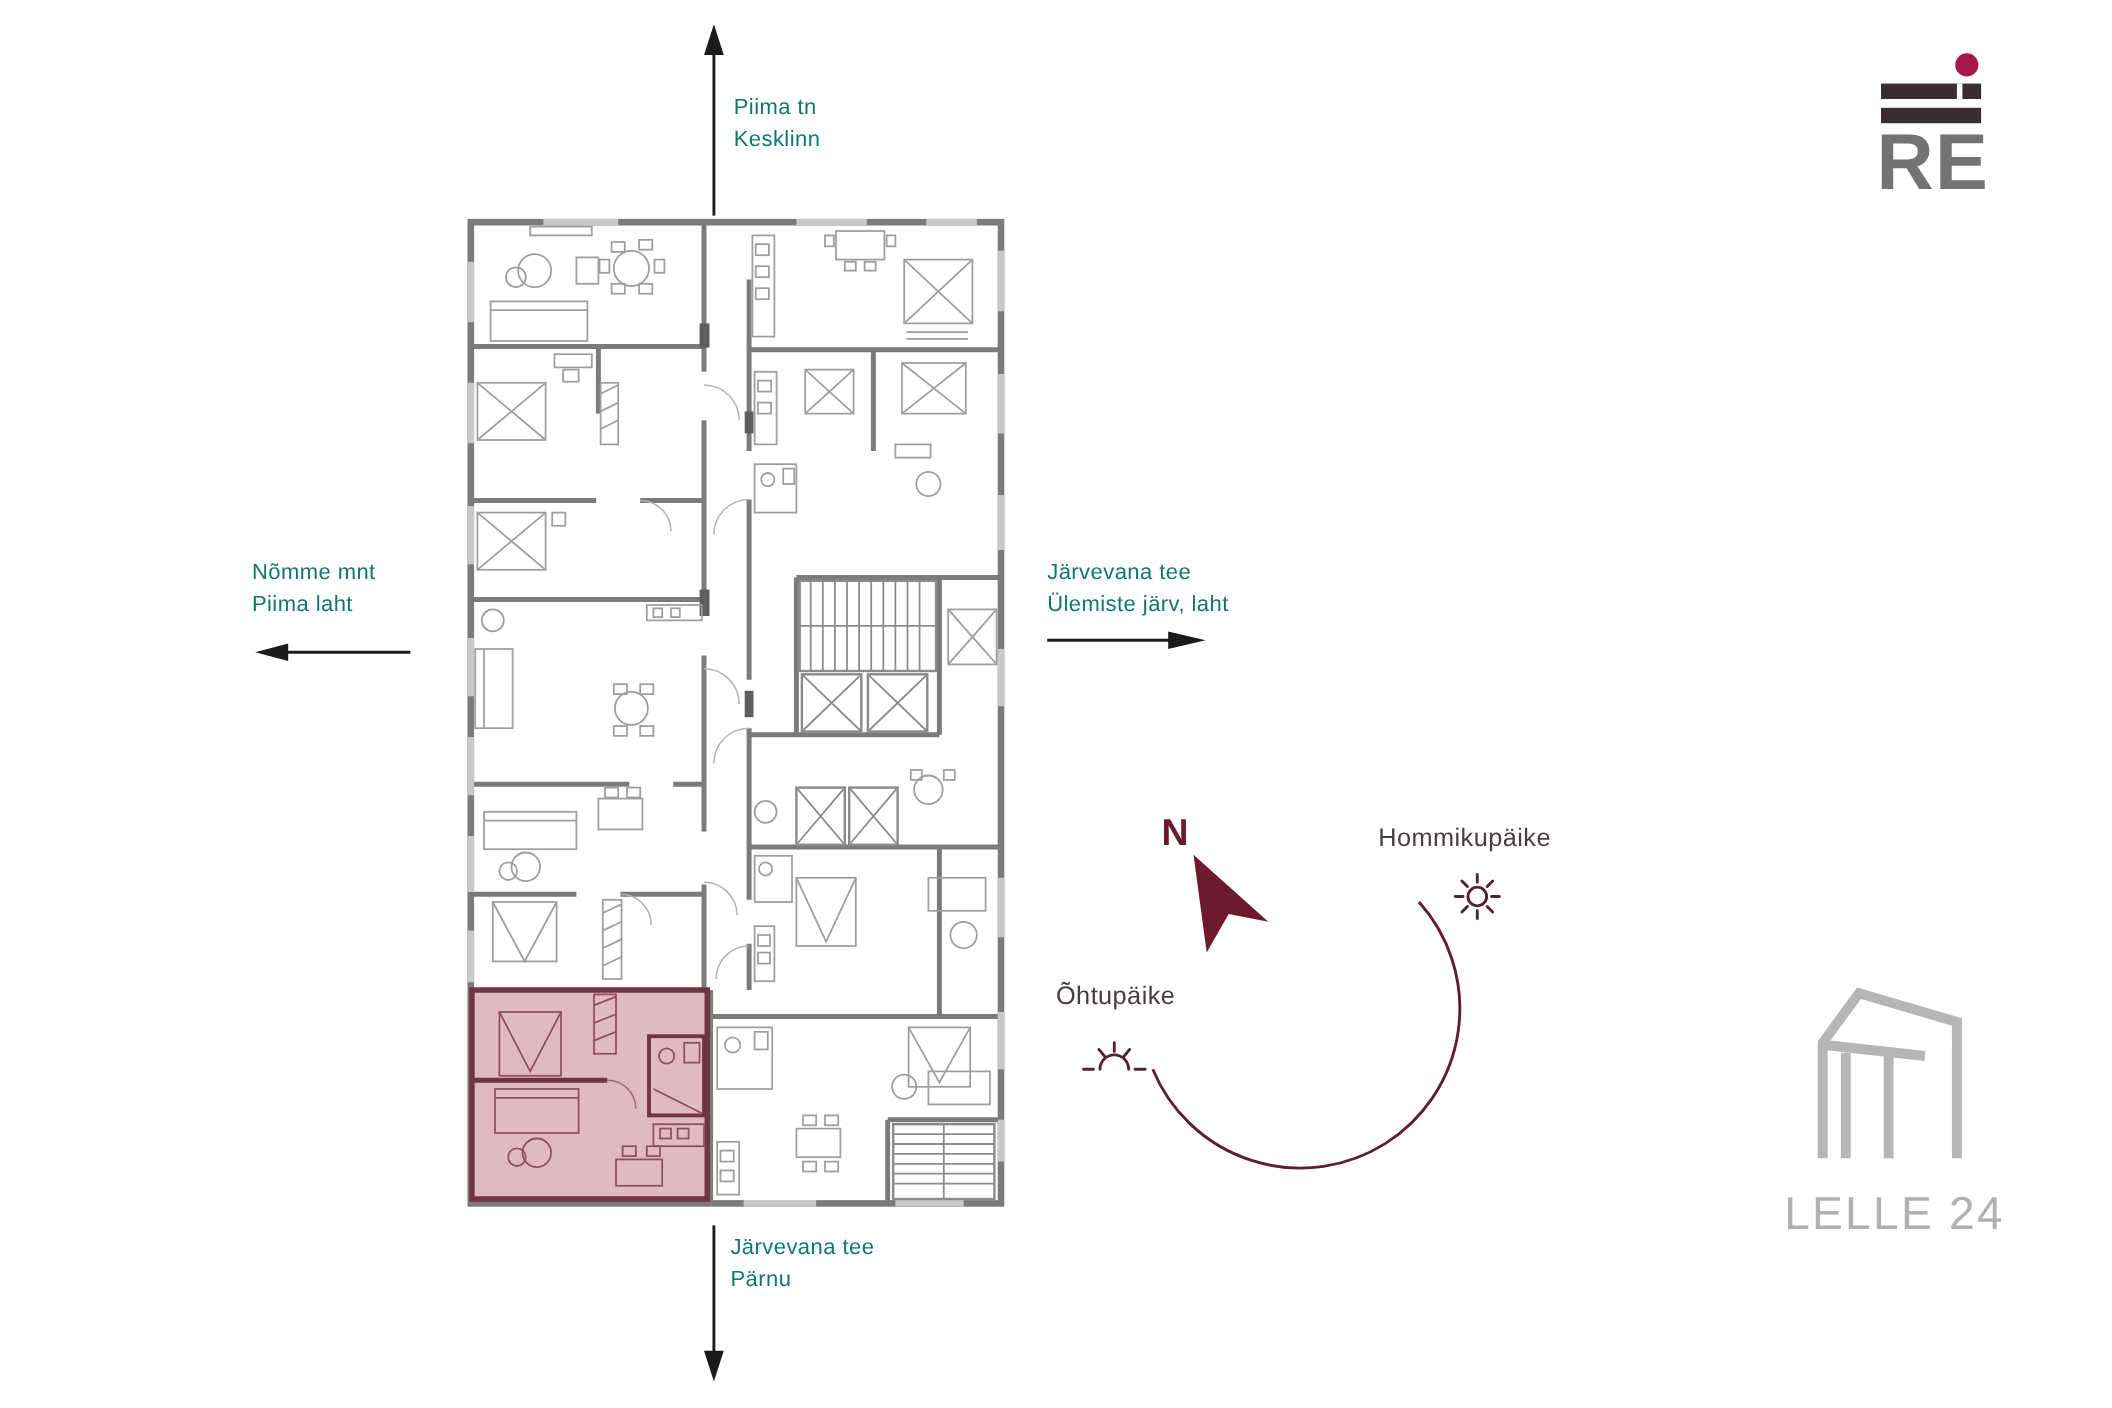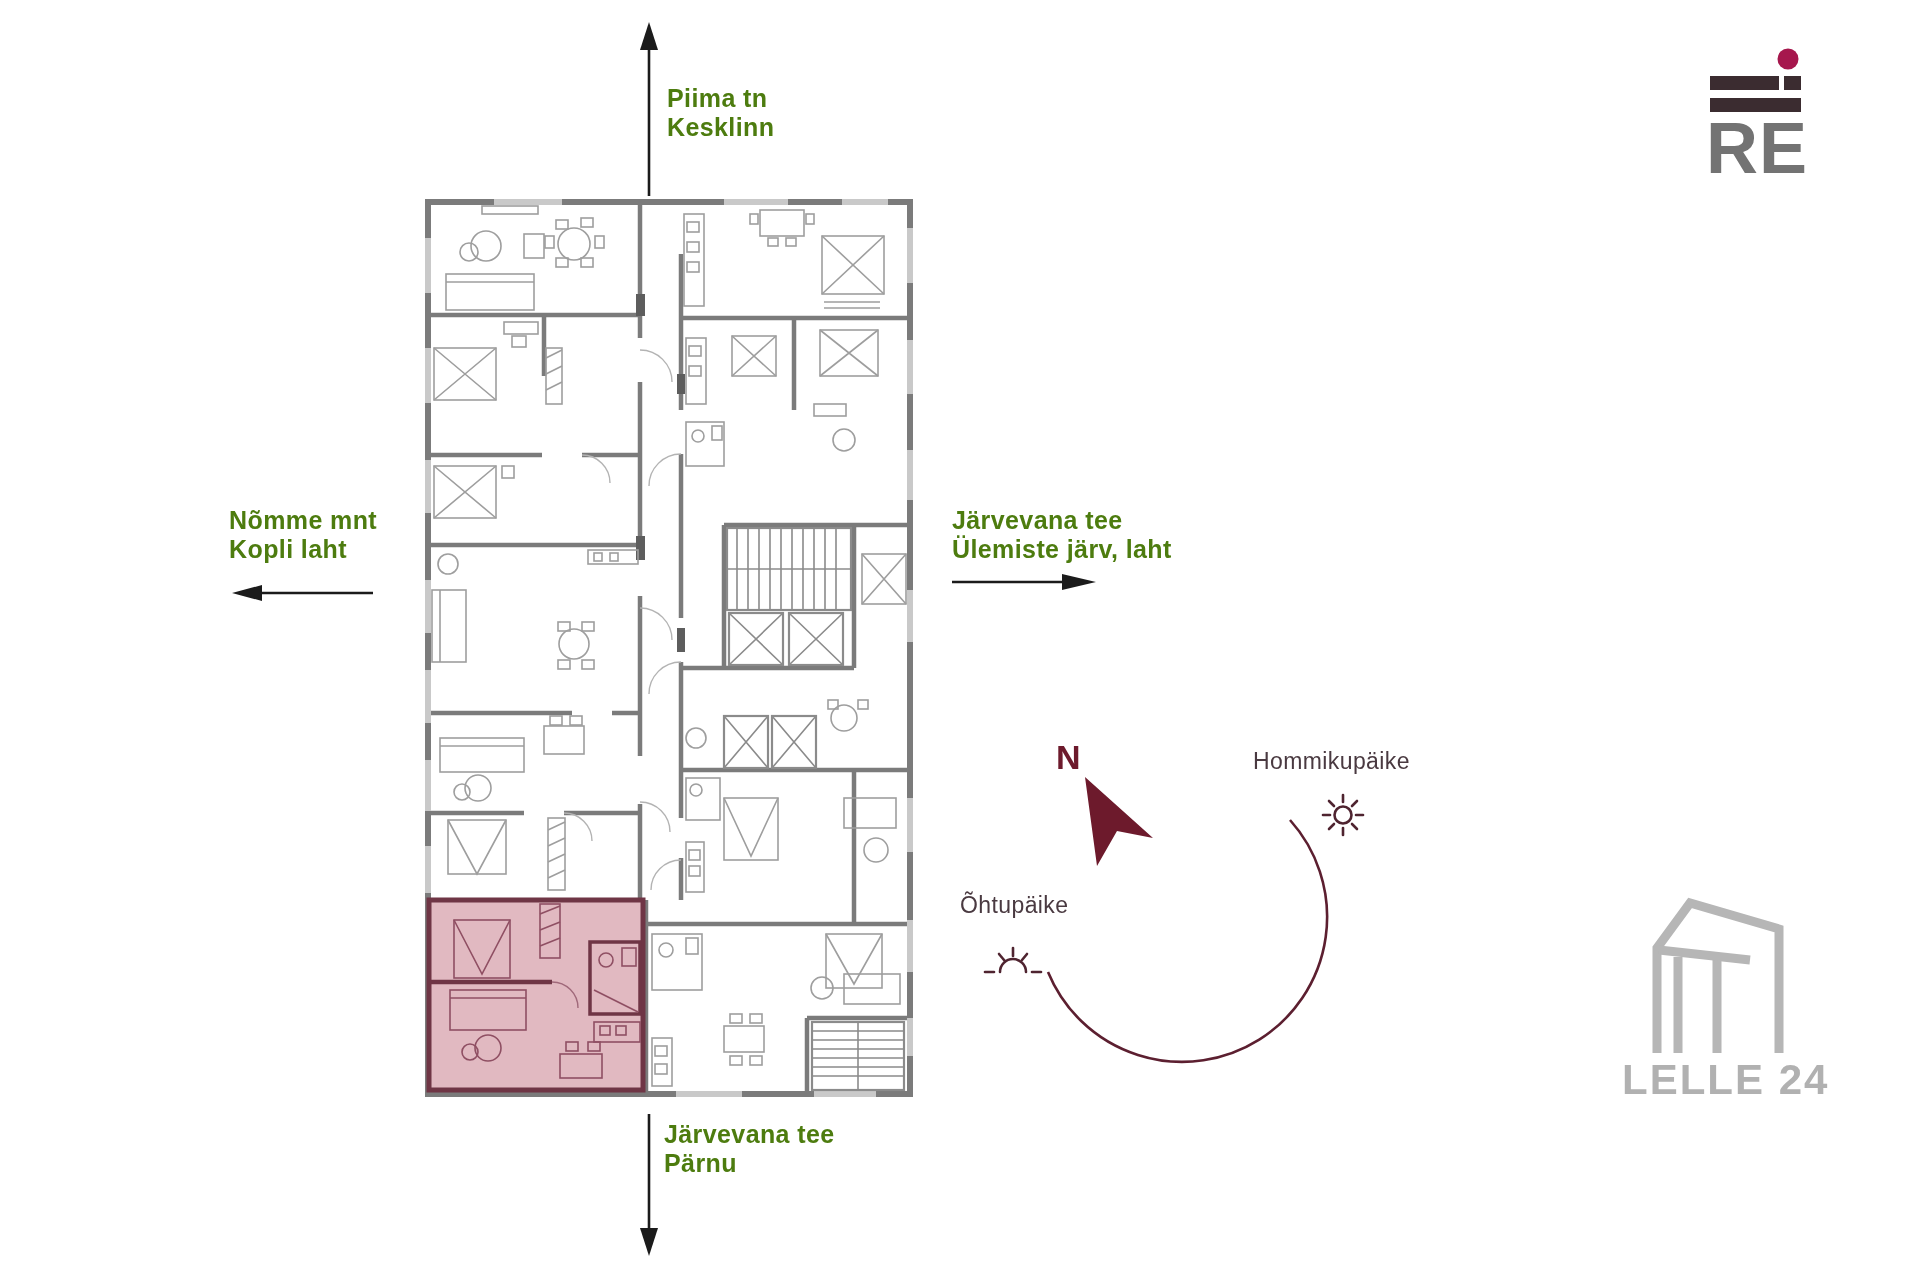--- a/index.html
+++ b/index.html
@@ -1,38 +1,38 @@
 <!DOCTYPE html>
 <html><head>
 <meta charset="utf-8">
 <style>
   html,body{margin:0;padding:0;background:#ffffff;}
   .stage{position:relative;width:1920px;height:1280px;background:#ffffff;overflow:hidden;
          font-family:"Liberation Sans",sans-serif;}
   .abs{position:absolute;}
-  .dir-label{color:#4d7c0f;font-size:25px;line-height:29px;font-weight:700;letter-spacing:.4px;white-space:nowrap;}
+  .dir-label{color:#0f766e;font-size:20px;line-height:29px;font-weight:400;letter-spacing:.4px;white-space:nowrap;}
   .sun-label{color:#4a3a41;font-size:23px;font-weight:400;letter-spacing:.4px;white-space:nowrap;}
   .north-letter{color:#6d1a2c;font-size:34px;font-weight:800;}
   .logo-re{color:#737373;font-size:72px;font-weight:800;letter-spacing:1px;line-height:64px;}
-  .watermark-text{color:#b1b1b1;font-size:42px;font-weight:700;letter-spacing:2px;white-space:nowrap;}
+  .watermark-text{color:#b1b1b1;font-size:42px;font-weight:400;letter-spacing:2px;white-space:nowrap;margin-top:23px;}
   svg{display:block;}
 </style>
 </head>
 <body>
 
 <div class="stage">
 
   <div class="abs dir-label" style="left:667px;top:84px;">
     <div>Piima tn</div>
     <div>Kesklinn</div>
   </div>
 
   <div class="abs dir-label" style="left:229px;top:506px;">
     <div>Nõmme mnt</div>
-    <div>Kopli laht</div>
+    <div>Piima laht</div>
   </div>
 
   <div class="abs dir-label" style="left:952px;top:506px;">
     <div>Järvevana tee</div>
     <div>Ülemiste järv, laht</div>
   </div>
 
   <div class="abs dir-label" style="left:664px;top:1120px;">
     <div>Järvevana tee</div>
     <div>Pärnu</div>

